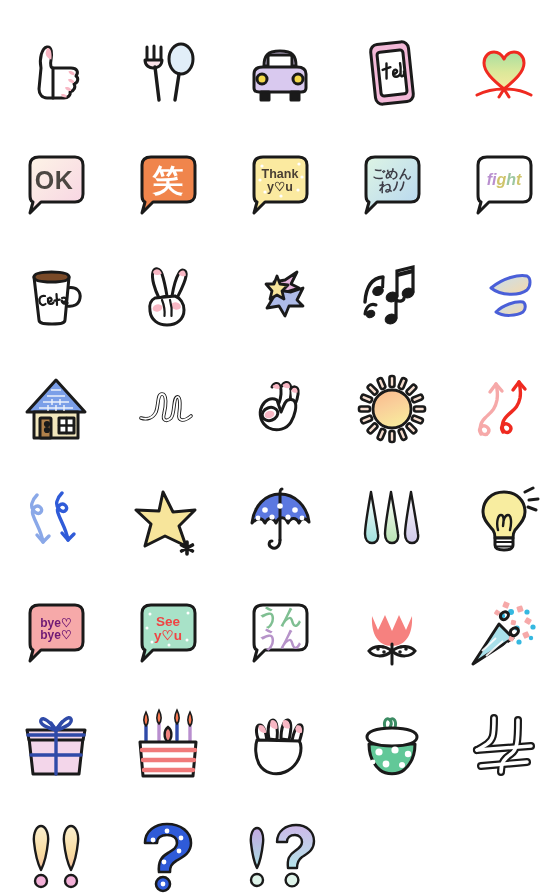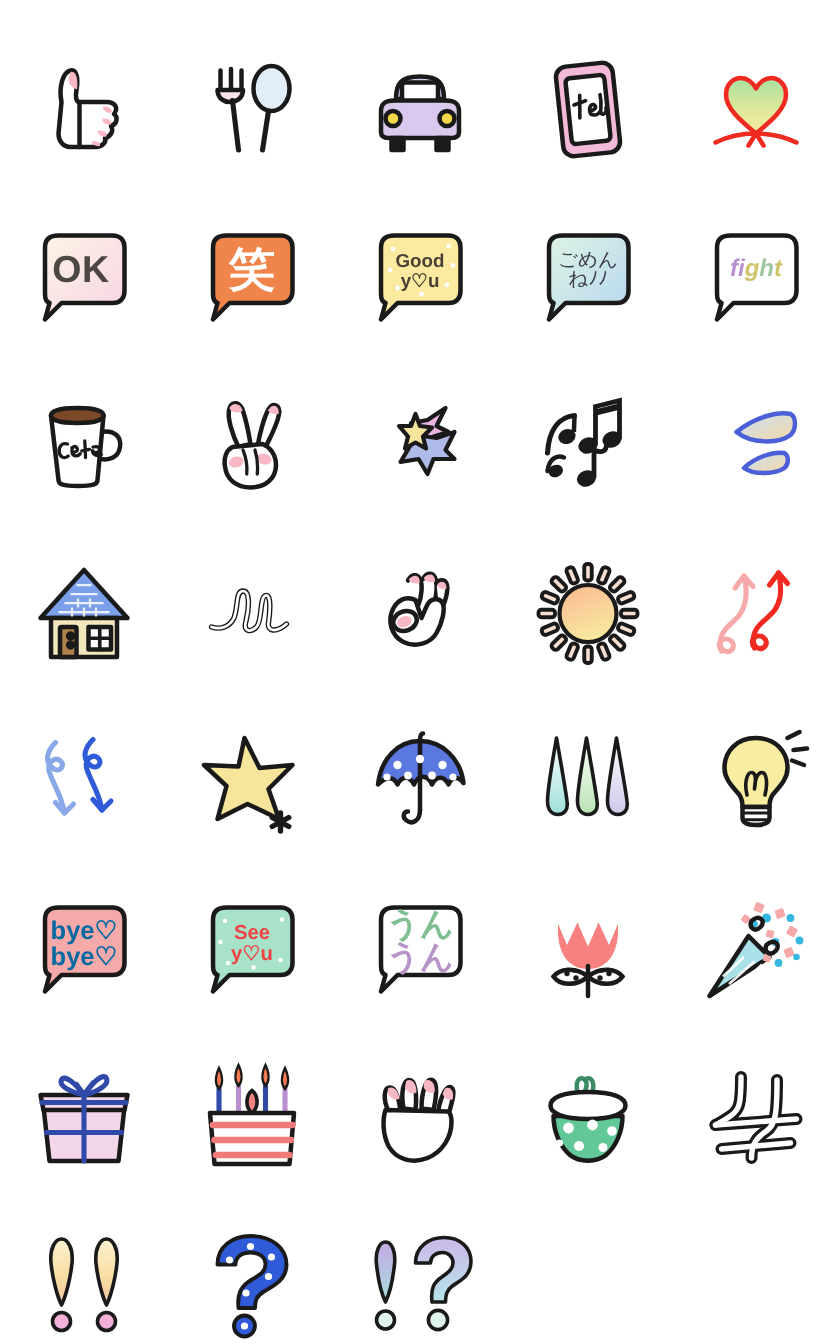--- a/index.html
+++ b/index.html
@@ -33,27 +33,27 @@
     pointer-events:none;
     text-align:center;
   }
   .bub-text span{display:block;white-space:nowrap;}
 
   .t-ok      {font-size:25px;font-weight:bold;color:#4c4742;letter-spacing:.5px;
               transform:translate(-2px,-4px);}
   .t-warai   {font-size:31px;font-weight:bold;color:#ffffff;
               font-family:"DejaVu Sans", sans-serif;transform:translate(0,-4px);}
   .t-thanks  {font-size:12.5px;font-weight:bold;color:#4a4034;transform:translate(0,-4px);}
-  .t-gomen   {font-size:13px;font-weight:normal;color:#3c3c46;
+  .t-gomen   {font-size:13px;font-weight:bold;color:#3c3c46;
               font-family:"DejaVu Sans", sans-serif;transform:translate(0,-5px);}
   .t-fight   {font-size:16px;font-weight:bold;transform:translate(0,-5px);
               font-style:italic;}
   .t-oha     {font-size:14.5px;font-weight:bold;color:#4a4045;transform:translate(-1px,-5px);}
   .t-good    {font-size:13px;font-weight:bold;color:#ffffff;transform:translate(0,-4px);}
-  .t-bye     {font-size:17px;font-weight:bold;color:#0369a1;transform:translate(0,-4px);}
+  .t-bye     {font-size:12px;font-weight:bold;color:#701a75;transform:translate(0,-4px);}
   .t-see     {font-size:13.5px;font-weight:bold;color:#ef4444;transform:translate(0,-4px);}
   .t-un      {font-size:22px;font-weight:bold;
               font-family:"DejaVu Sans", sans-serif;transform:translate(0,-5px);}
 
   .fc1{color:#b98fcf;} .fc2{color:#cfc46a;} .fc3{color:#9dc7a0;}
   .uc1{color:#7fbf92;} .uc2{color:#b693c9;}
 </style>
 </head>
 <body>
 
@@ -182,21 +182,21 @@
             <circle cx="58" cy="18" r="1.6"></circle>
           <circle cx="24" cy="46" r="1.6"></circle>
             <circle cx="57" cy="44" r="1.6"></circle>
           <circle cx="40" cy="50" r="1.6"></circle>
             <circle cx="19" cy="34" r="1.6"></circle>
           <circle cx="61" cy="31" r="1.6"></circle>
         </g>
       </svg>
       <div class="bub-text">
         <span class="t-thanks">
-            <span>Good</span>
+            <span>Thank</span>
             <span>y♡u</span>
           </span>
       </div>
     </div>
   </div>
 
   <div class="cell">
     <div class="art">
       <svg viewBox="0 0 78 78">
         <defs>

